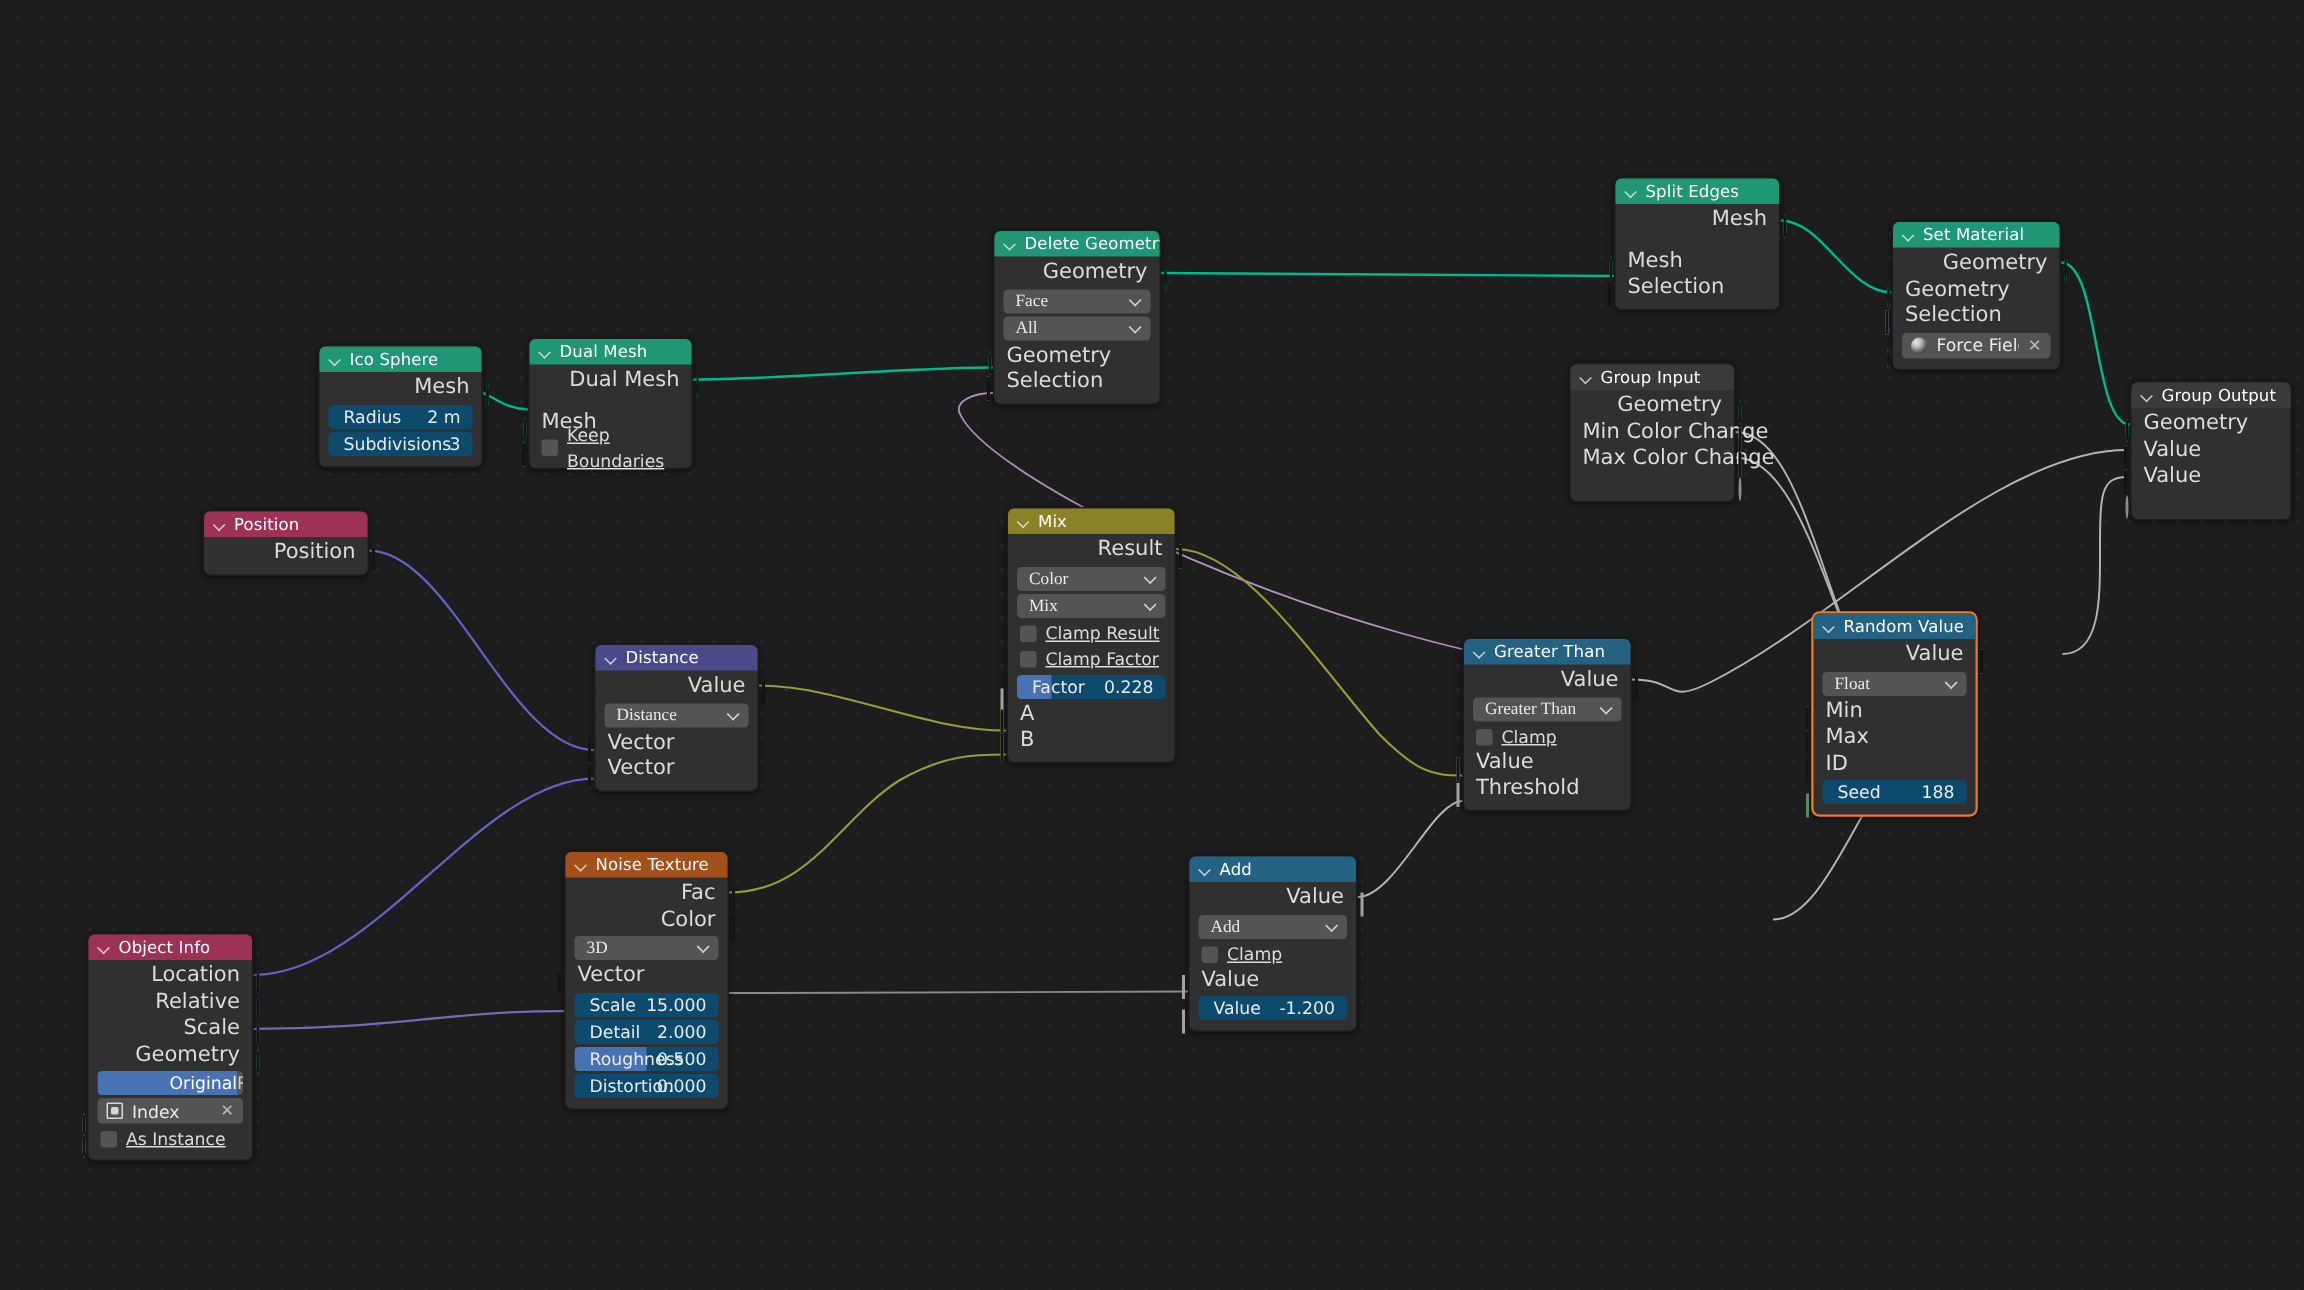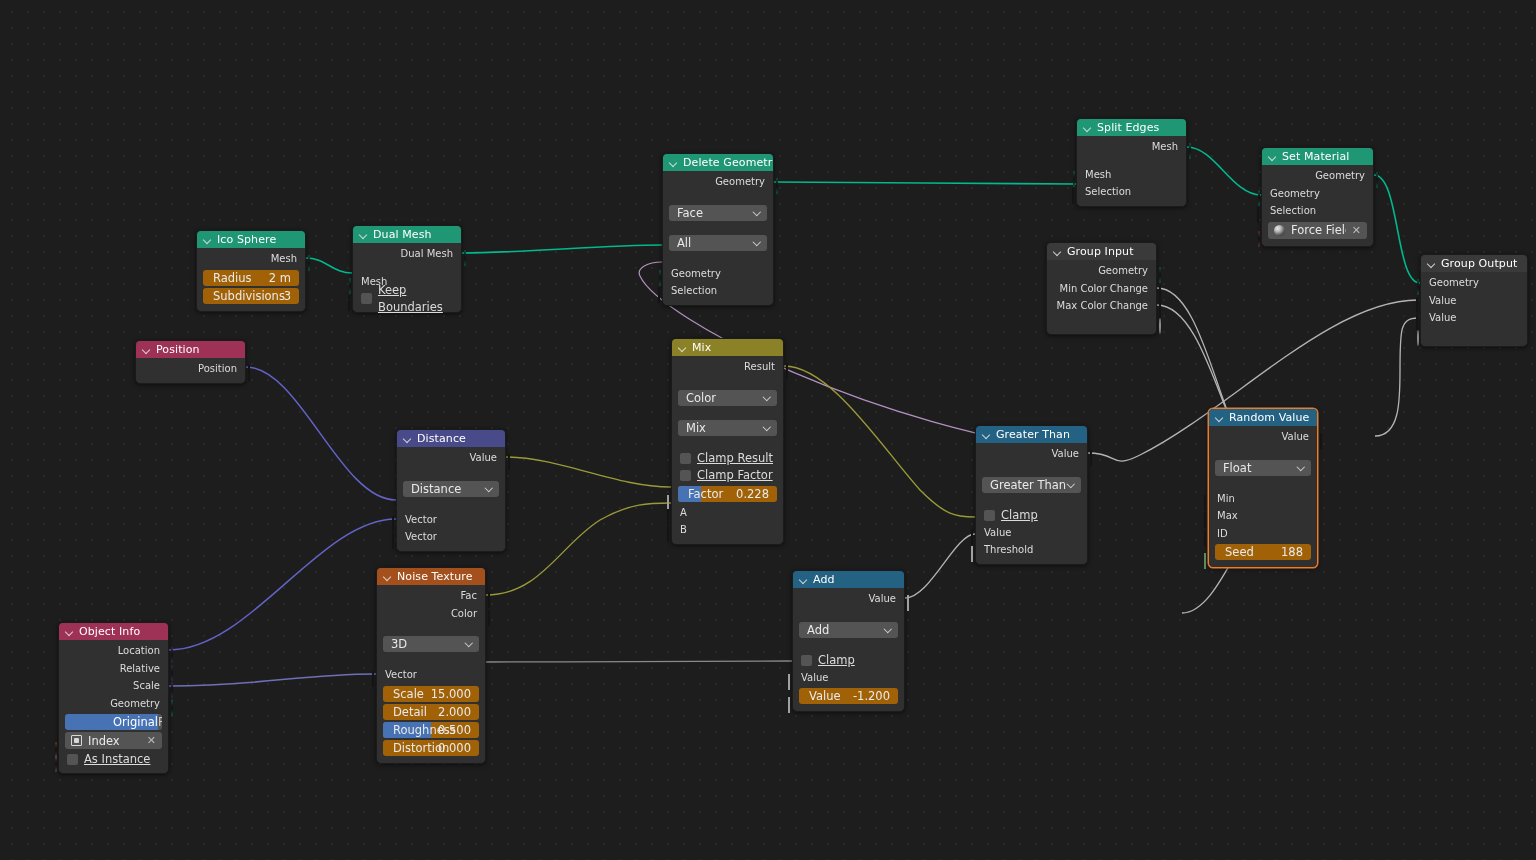--- a/index.html
+++ b/index.html
@@ -51,21 +51,21 @@
   .h-input{background:#9e3156;}
   .h-vec{background:#494a89;}
   .h-conv{background:#246283;}
   .h-color{background:#8b8228;}
   .h-tex{background:#a4501c;}
   .h-grp{background:#3a3a3a;}
 
   .row{position:relative;height:17.5px;line-height:17.5px;padding:0 8px;white-space:nowrap;}
   .row.out{text-align:right;}
   .row.in{text-align:left;}
-  .lbl{color:#dcdcdc;font-size:10px;}
+  .lbl{color:#dcdcdc;font-size:14px;}
 
   
   .sock{position:absolute;width:7px;height:7px;top:50%;margin-top:-3.5px;}
   .sock.left{left:-4.5px;}
   .sock.right{right:-4.5px;}
   .dot{width:7px;height:7px;border-radius:50%;border:1px solid #141414;box-sizing:border-box;}
   .dia{width:8px;height:8px;margin:-0.5px 0 0 -0.5px;border:1px solid #141414;box-sizing:border-box;transform:rotate(45deg);}
   .dia.hollow{background:transparent !important;}
   .ring{width:7px;height:7px;border-radius:50%;border:1.2px solid #8c8c8c;background:transparent;box-sizing:border-box;}
 
@@ -75,33 +75,33 @@
   .c-col{background:#c7c729;}
   .c-bool{background:#cca6d6;}
   .c-int{background:#598c5c;}
   .c-mat{background:#f06d6d;}
   .c-obj{background:#ed9e5c;}
 
   
   .wrap{padding:0 6px;}
   .drop{
     height:16px;line-height:16px;background:#545454;border-radius:3px;
-    padding:0 0 0 8px;position:relative;margin:14px 0;
-    font-size:11.5px;color:#e9e9e9;white-space:nowrap;overflow:hidden;
+    padding:0 0 0 8px;position:relative;margin:2px 0;
+    font-size:11.5px;color:#e9e9e9;white-space:nowrap;overflow:hidden;font-family:Liberation Serif, serif;
   }
   .drop .dchev{
     position:absolute;right:6px;top:4px;width:7px;height:7px;
   }
   .drop .dchev:before{
     content:"";position:absolute;left:0;top:0;width:4.5px;height:4.5px;
     border-right:1.3px solid #d6d6d6;border-bottom:1.3px solid #d6d6d6;
     transform:rotate(45deg);
   }
   .num{
-    height:16px;line-height:16px;background:#a16207;border-radius:3px;
+    height:16px;line-height:16px;background:#0c4a6e;border-radius:3px;
     margin:2px 0;position:relative;overflow:hidden;
     font-size:11.5px;color:#eaeaea;
   }
   .num .fill{position:absolute;left:0;top:0;bottom:0;background:#4772b3;}
   .num .nl{position:absolute;left:0;right:0;text-align:center;z-index:2;}
   .num .nv{position:absolute;right:8px;z-index:2;}
   .num.lr .nl{left:10px;right:auto;text-align:left;}
   .chk{
     height:17px;line-height:17px;padding:0 8px;position:relative;font-size:11.5px;
     display:flex;align-items:center;gap:6px;color:#dcdcdc;text-decoration:underline;
@@ -166,21 +166,21 @@
 
     <path d="M1157,288 C1200,288 1215,400 1245,450 C1258,475 1250,481 1264,481" stroke="#b4b4b4" stroke-width="1.3" fill="none"></path>
 
     <path d="M1157,305 C1200,305 1220,410 1250,465 C1262,492 1252,498 1264,498" stroke="#b4b4b4" stroke-width="1.3" fill="none"></path>
 
     <path d="M1182,613 C1210,613 1230,560 1250,530 C1258,518 1254,517 1264,517" stroke="#b4b4b4" stroke-width="1.3" fill="none"></path>
 
     <path d="M1375,436 C1400,436 1400,400 1400,370 C1400,330 1400,318 1418,318" stroke="#b4b4b4" stroke-width="1.3" fill="none"></path>
   </svg>
 
-  <div class="node" style="left:196px;top:230px;width:110px;">
+  <div class="node" style="left:212px;top:230px;width:110px;">
     <div class="hdr h-geo">
       <span class="chev"></span>
       <span>Ico Sphere</span>
     </div>
     <div class="body">
       <div class="row out">
         <span class="lbl">Mesh</span>
         <span class="sock right"><span class="dot c-geo"></span></span>
       </div>
       <div class="wrap">

